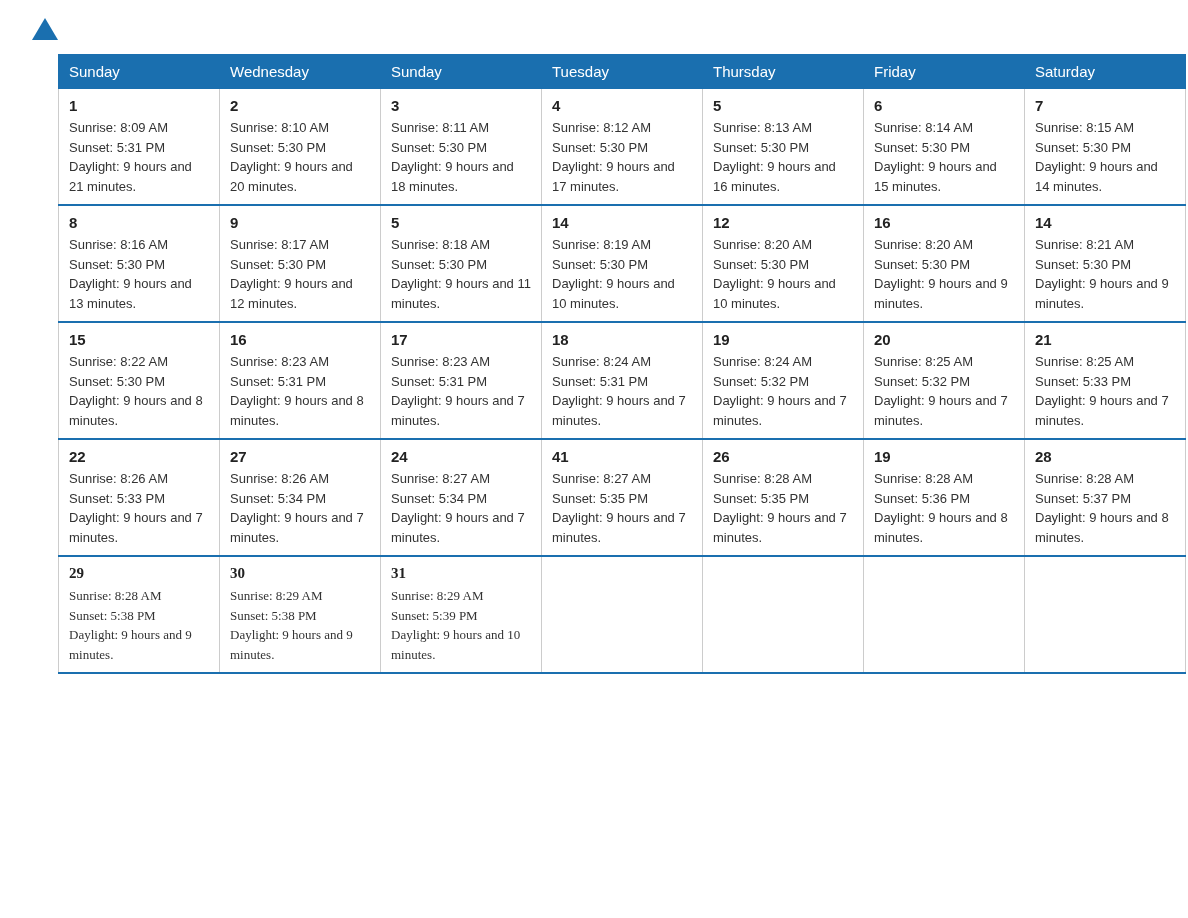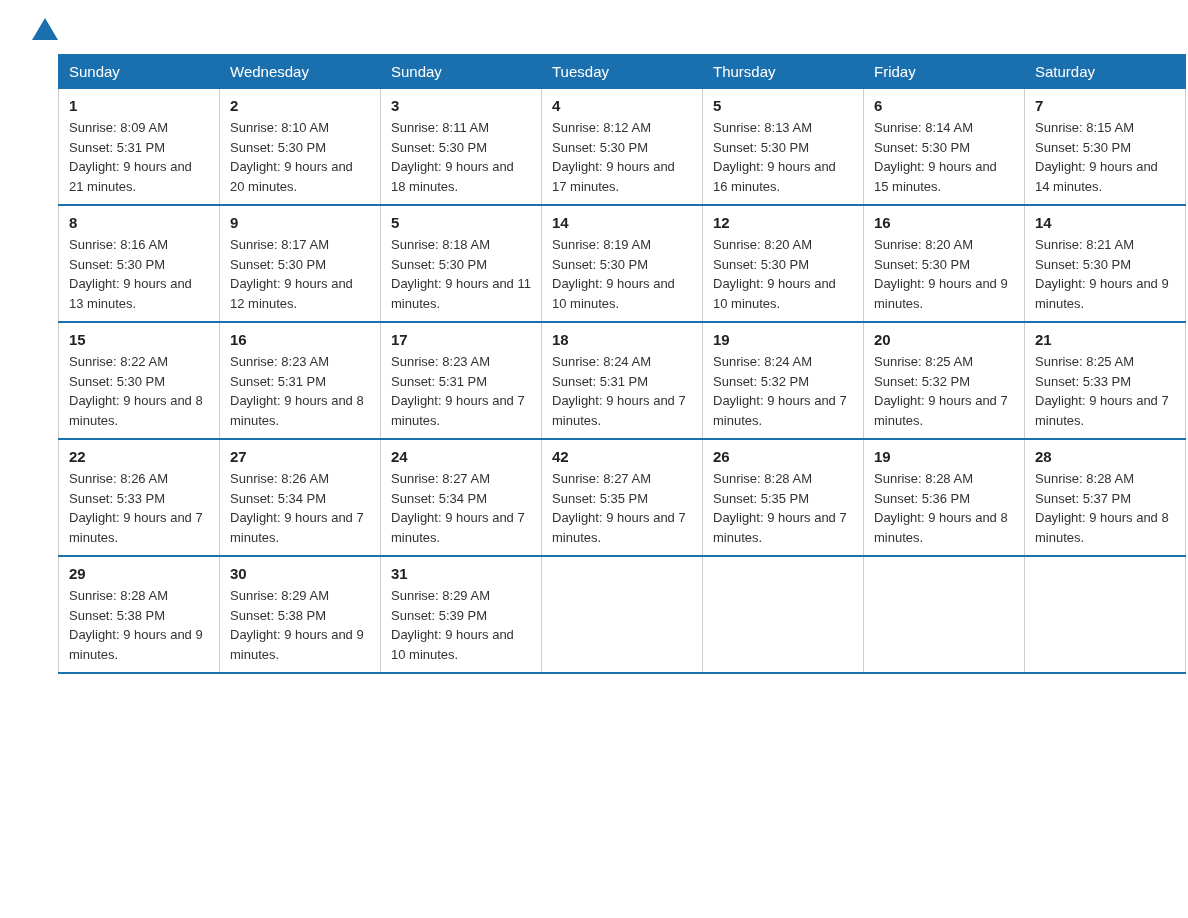--- a/index.html
+++ b/index.html
@@ -104,20 +104,21 @@
     .day-info {
       font-size: 13px;
       line-height: 1.5;
       color: #333;
     }
     .empty-cell {
       background: #fff;
     }
     tbody tr:last-child {
       border-bottom: 2px solid #1a6faf;
+      font-family: Liberation Serif, serif;
     }
   </style>
 </head>
 <body>
 
 <div class="header">
   <div class="logo">
     <div class="logo-top">
       <span class="logo-general"></span>
       <div class="logo-triangle"></div>
@@ -240,21 +241,21 @@
         </td>
         <td>
           <span class="day-num">27</span>
         <div class="day-info">Sunrise: 8:26 AM<br>Sunset: 5:34 PM<br>Daylight: 9 hours and 7 minutes.</div>
         </td>
         <td>
           <span class="day-num">24</span>
         <div class="day-info">Sunrise: 8:27 AM<br>Sunset: 5:34 PM<br>Daylight: 9 hours and 7 minutes.</div>
         </td>
         <td>
-          <span class="day-num">42</span>
+          <span class="day-num">41</span>
         <div class="day-info">Sunrise: 8:27 AM<br>Sunset: 5:35 PM<br>Daylight: 9 hours and 7 minutes.</div>
         </td>
         <td>
           <span class="day-num">26</span>
         <div class="day-info">Sunrise: 8:28 AM<br>Sunset: 5:35 PM<br>Daylight: 9 hours and 7 minutes.</div>
         </td>
         <td>
           <span class="day-num">19</span>
         <div class="day-info">Sunrise: 8:28 AM<br>Sunset: 5:36 PM<br>Daylight: 9 hours and 8 minutes.</div>
         </td>

